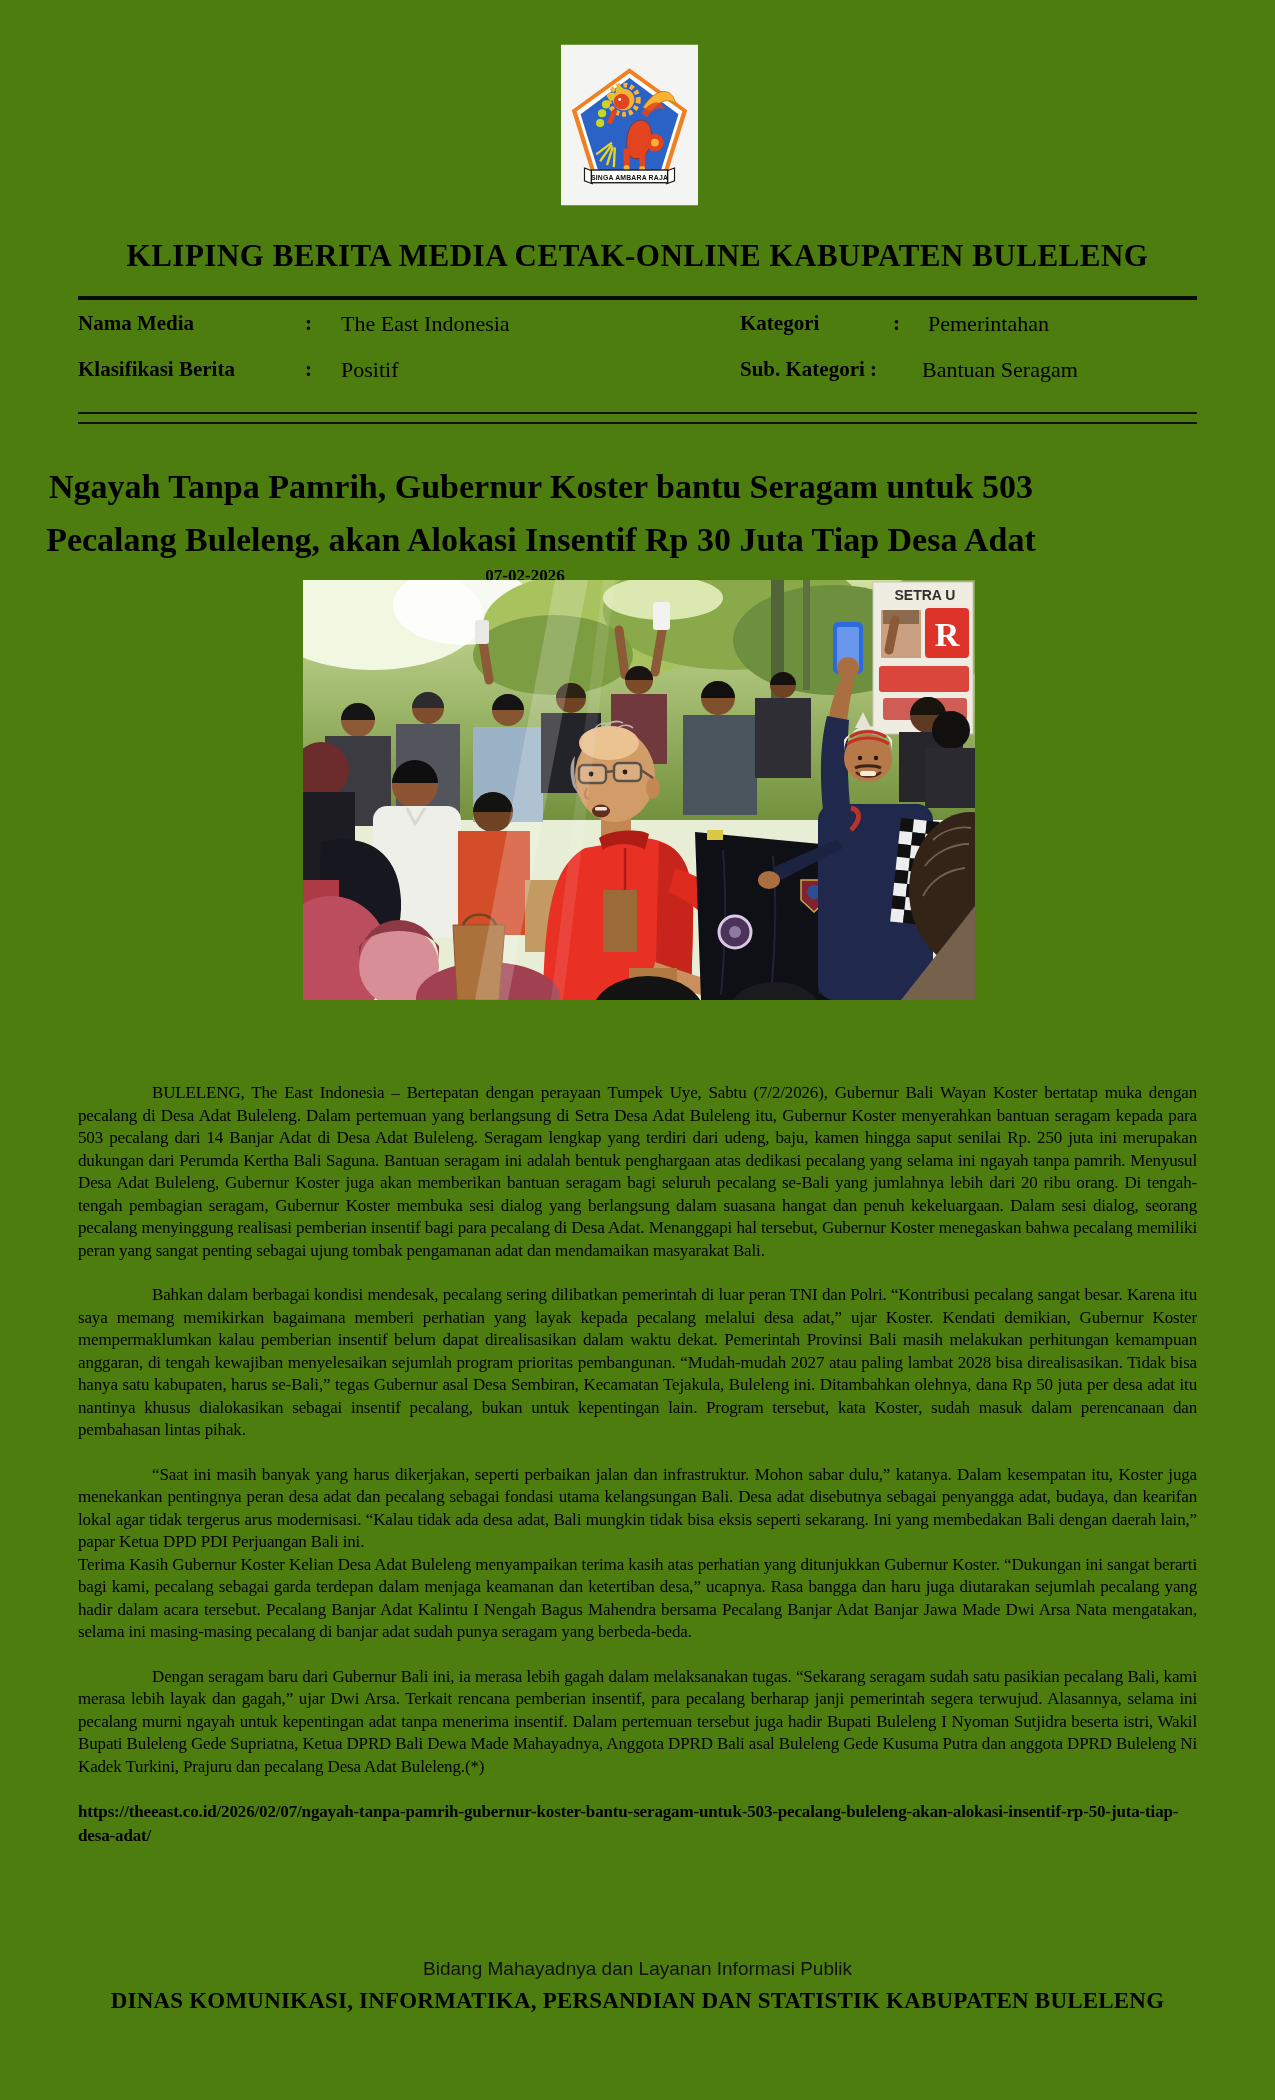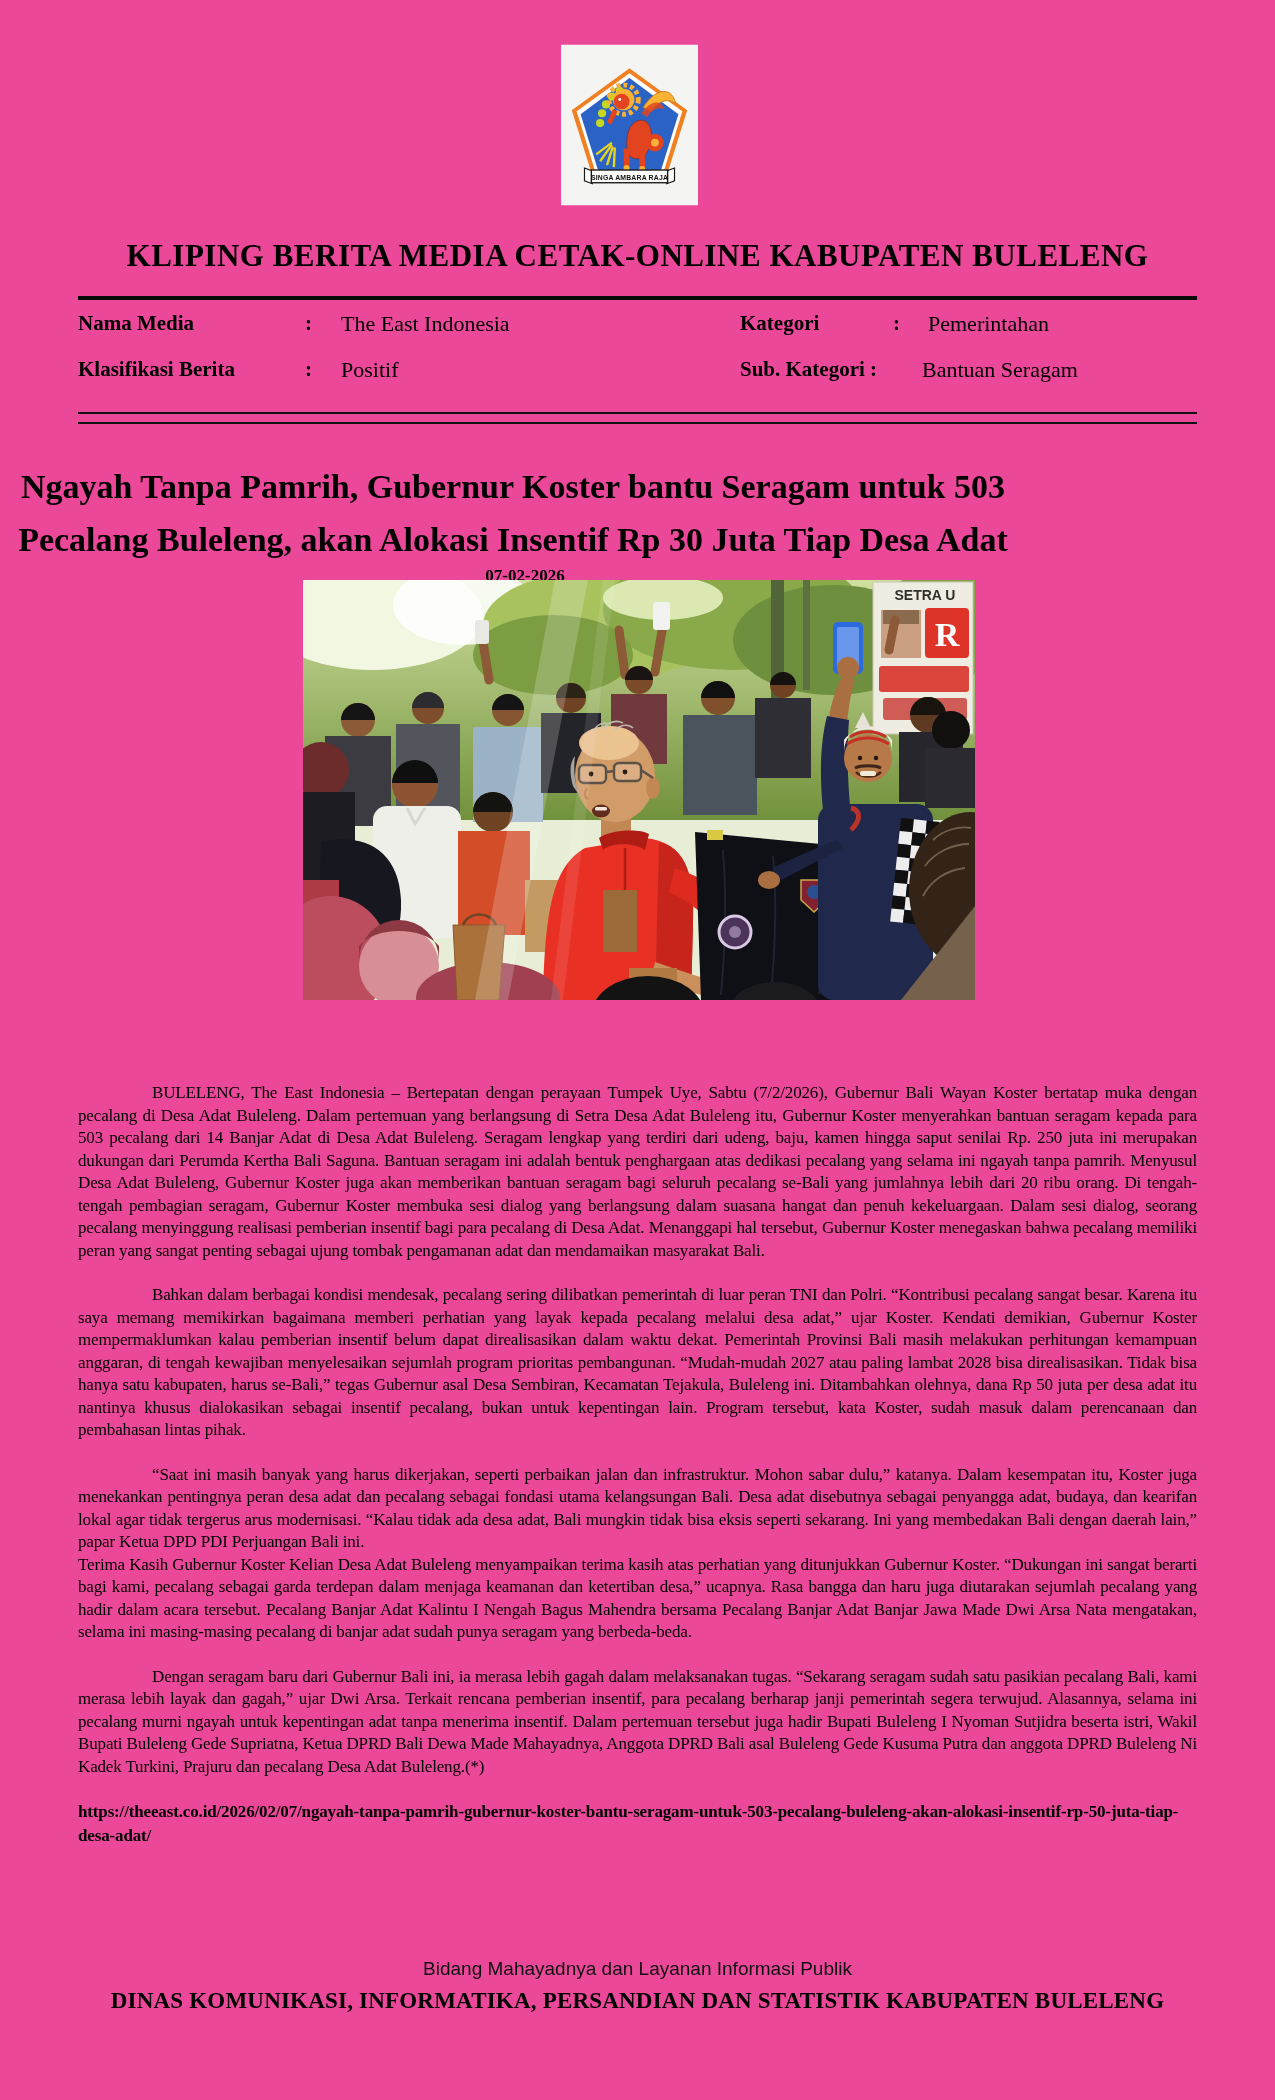--- a/index.html
+++ b/index.html
@@ -1,16 +1,16 @@
 <!DOCTYPE html>
 <html><head>
 <meta charset="utf-8">
 <style>
   html,body{margin:0;padding:0;background:#ffffff;}
-  .page{position:relative;width:1275px;height:2100px;background:#ec4899;
+  .page{position:relative;width:1275px;height:2100px;background:#4d7c0f;
         font-family:"Liberation Serif",serif;color:#000;overflow:hidden;}
 
   
   .logo-box{position:absolute;left:561px;top:44px;width:137px;height:162px;}
   .logo-box svg{display:block;width:100%;height:100%;}
 
   
   .doc-title{position:absolute;left:0;top:238px;width:1275px;text-align:center;
              font-size:31px;font-weight:bold;letter-spacing:.5px;white-space:nowrap;}
   .rule-thick{position:absolute;left:78px;width:1119px;top:296px;height:4px;background:#0a0a0a;}
@@ -22,21 +22,21 @@
   .meta span{position:absolute;white-space:nowrap;}
   .m-label{font-weight:bold;}
   .m-value{font-weight:normal;font-size:22px;}
   .r1{top:311px;} .r2{top:357px;}
   .c-lab1{left:78px;} .c-col1{left:305px;font-weight:bold;} .c-val1{left:341px;}
   .c-lab2{left:740px;} .c-col2{left:893px;font-weight:bold;} .c-val2{left:928px;}
   .c-val2b{left:922px;}
 
   
   .headline{position:absolute;left:0;top:460px;width:1026px;text-align:center;
-            font-size:34px;font-weight:bold;line-height:53px;}
+            font-size:34px;font-weight:bold;line-height:53px;padding-left:28px;}
   .art-date{position:absolute;left:0;top:566px;width:1050px;text-align:center;
             font-size:17px;font-weight:bold;}
 
   
   .photo{position:absolute;left:303px;top:580px;width:672px;height:420px;overflow:hidden;}
   .photo svg{display:block;width:100%;height:100%;filter:blur(.45px) saturate(1.05);}
 
   
   .body-text{position:absolute;left:78px;top:1082px;width:1119px;
              font-size:17px;line-height:22.5px;text-align:justify;letter-spacing:-0.15px;}

